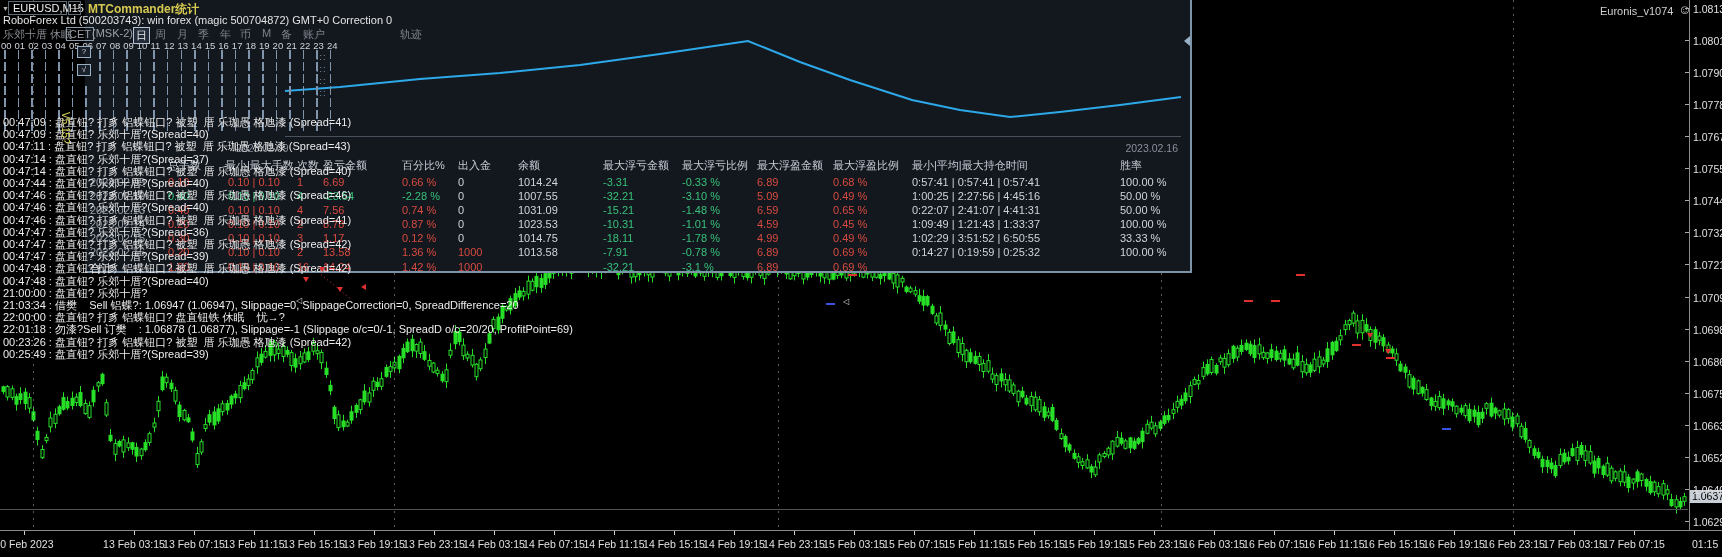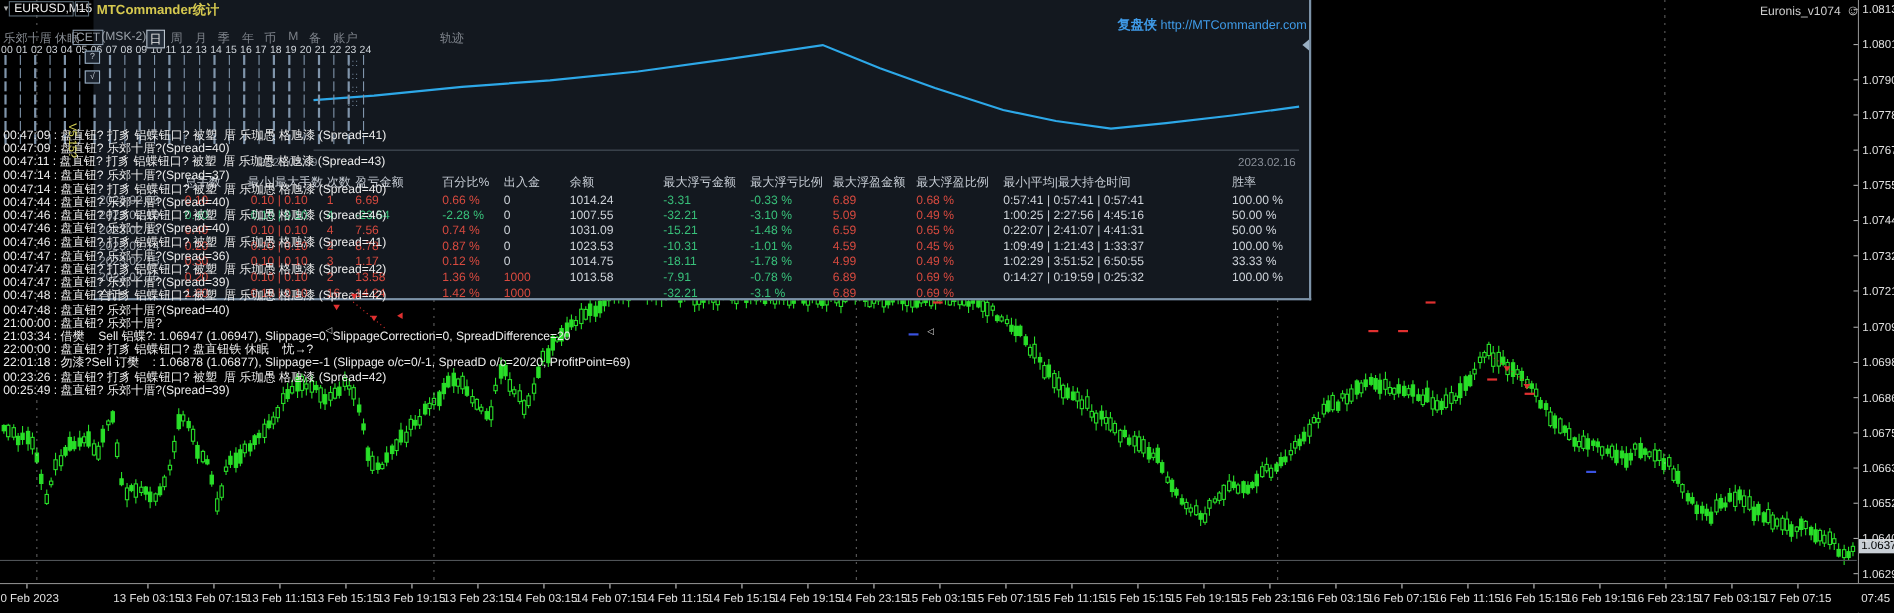--- a/index.html
+++ b/index.html
@@ -888,23 +888,21 @@
   <div id="eq-divider"></div>
   <span class="eq-date" style="left:236px">2023.02.09</span>
   <span class="eq-date" style="left:1118px;width:60px;text-align:right">2023.02.16</span>
   <div id="stats-table"><span class="th" style="left: 168px; top: 158px;">总手数</span><span class="th" style="left: 225px; top: 158px;">最小|最大手数</span><span class="th" style="left: 297px; top: 158px;">次数</span><span class="th" style="left: 323px; top: 158px;">盈亏金额</span><span class="th" style="left: 402px; top: 158px;">百分比%</span><span class="th" style="left: 458px; top: 158px;">出入金</span><span class="th" style="left: 518px; top: 158px;">余额</span><span class="th" style="left: 603px; top: 158px;">最大浮亏金额</span><span class="th" style="left: 682px; top: 158px;">最大浮亏比例</span><span class="th" style="left: 757px; top: 158px;">最大浮盈金额</span><span class="th" style="left: 833px; top: 158px;">最大浮盈比例</span><span class="th" style="left: 912px; top: 158px;">最小|平均|最大持仓时间</span><span class="th" style="left: 1120px; top: 158px;">胜率</span><span class="td c-date" style="left: 90px; top: 176px;">2023.02.09</span><span class="td c-red" style="left: 168px; top: 176px;">0.10</span><span class="td c-red" style="left: 228px; top: 176px;">0.10 | 0.10</span><span class="td c-red" style="left: 297px; top: 176px;">1</span><span class="td c-red" style="left: 323px; top: 176px;">6.69</span><span class="td c-red" style="left: 402px; top: 176px;">0.66 %</span><span class="td c-plain" style="left: 458px; top: 176px;">0</span><span class="td c-plain" style="left: 518px; top: 176px;">1014.24</span><span class="td c-green" style="left: 603px; top: 176px;">-3.31</span><span class="td c-green" style="left: 682px; top: 176px;">-0.33 %</span><span class="td c-red" style="left: 757px; top: 176px;">6.89</span><span class="td c-red" style="left: 833px; top: 176px;">0.68 %</span><span class="td c-plain" style="left: 912px; top: 176px;">0:57:41 | 0:57:41 | 0:57:41</span><span class="td c-plain" style="left: 1120px; top: 176px;">100.00 %</span><span class="td c-date" style="left: 90px; top: 190px;">2023.02.10</span><span class="td c-green" style="left: 168px; top: 190px;">0.40</span><span class="td c-green" style="left: 228px; top: 190px;">0.10 | 0.10</span><span class="td c-green" style="left: 297px; top: 190px;">4</span><span class="td c-green" style="left: 323px; top: 190px;">-23.54</span><span class="td c-green" style="left: 402px; top: 190px;">-2.28 %</span><span class="td c-plain" style="left: 458px; top: 190px;">0</span><span class="td c-plain" style="left: 518px; top: 190px;">1007.55</span><span class="td c-green" style="left: 603px; top: 190px;">-32.21</span><span class="td c-green" style="left: 682px; top: 190px;">-3.10 %</span><span class="td c-red" style="left: 757px; top: 190px;">5.09</span><span class="td c-red" style="left: 833px; top: 190px;">0.49 %</span><span class="td c-plain" style="left: 912px; top: 190px;">1:00:25 | 2:27:56 | 4:45:16</span><span class="td c-plain" style="left: 1120px; top: 190px;">50.00 %</span><span class="td c-date" style="left: 90px; top: 204px;">2023.02.13</span><span class="td c-red" style="left: 168px; top: 204px;">0.40</span><span class="td c-red" style="left: 228px; top: 204px;">0.10 | 0.10</span><span class="td c-red" style="left: 297px; top: 204px;">4</span><span class="td c-red" style="left: 323px; top: 204px;">7.56</span><span class="td c-red" style="left: 402px; top: 204px;">0.74 %</span><span class="td c-plain" style="left: 458px; top: 204px;">0</span><span class="td c-plain" style="left: 518px; top: 204px;">1031.09</span><span class="td c-green" style="left: 603px; top: 204px;">-15.21</span><span class="td c-green" style="left: 682px; top: 204px;">-1.48 %</span><span class="td c-red" style="left: 757px; top: 204px;">6.59</span><span class="td c-red" style="left: 833px; top: 204px;">0.65 %</span><span class="td c-plain" style="left: 912px; top: 204px;">0:22:07 | 2:41:07 | 4:41:31</span><span class="td c-plain" style="left: 1120px; top: 204px;">50.00 %</span><span class="td c-date" style="left: 90px; top: 218px;">2023.02.14</span><span class="td c-red" style="left: 168px; top: 218px;">0.20</span><span class="td c-red" style="left: 228px; top: 218px;">0.10 | 0.10</span><span class="td c-red" style="left: 297px; top: 218px;">2</span><span class="td c-red" style="left: 323px; top: 218px;">8.78</span><span class="td c-red" style="left: 402px; top: 218px;">0.87 %</span><span class="td c-plain" style="left: 458px; top: 218px;">0</span><span class="td c-plain" style="left: 518px; top: 218px;">1023.53</span><span class="td c-green" style="left: 603px; top: 218px;">-10.31</span><span class="td c-green" style="left: 682px; top: 218px;">-1.01 %</span><span class="td c-red" style="left: 757px; top: 218px;">4.59</span><span class="td c-red" style="left: 833px; top: 218px;">0.45 %</span><span class="td c-plain" style="left: 912px; top: 218px;">1:09:49 | 1:21:43 | 1:33:37</span><span class="td c-plain" style="left: 1120px; top: 218px;">100.00 %</span><span class="td c-date" style="left: 90px; top: 232px;">2023.02.15</span><span class="td c-red" style="left: 168px; top: 232px;">0.30</span><span class="td c-red" style="left: 228px; top: 232px;">0.10 | 0.10</span><span class="td c-red" style="left: 297px; top: 232px;">3</span><span class="td c-red" style="left: 323px; top: 232px;">1.17</span><span class="td c-red" style="left: 402px; top: 232px;">0.12 %</span><span class="td c-plain" style="left: 458px; top: 232px;">0</span><span class="td c-plain" style="left: 518px; top: 232px;">1014.75</span><span class="td c-green" style="left: 603px; top: 232px;">-18.11</span><span class="td c-green" style="left: 682px; top: 232px;">-1.78 %</span><span class="td c-red" style="left: 757px; top: 232px;">4.99</span><span class="td c-red" style="left: 833px; top: 232px;">0.49 %</span><span class="td c-plain" style="left: 912px; top: 232px;">1:02:29 | 3:51:52 | 6:50:55</span><span class="td c-plain" style="left: 1120px; top: 232px;">33.33 %</span><span class="td c-date" style="left: 90px; top: 246px;">2023.02.16</span><span class="td c-red" style="left: 168px; top: 246px;">0.20</span><span class="td c-red" style="left: 228px; top: 246px;">0.10 | 0.10</span><span class="td c-red" style="left: 297px; top: 246px;">2</span><span class="td c-red" style="left: 323px; top: 246px;">13.58</span><span class="td c-red" style="left: 402px; top: 246px;">1.36 %</span><span class="td c-red" style="left: 458px; top: 246px;">1000</span><span class="td c-plain" style="left: 518px; top: 246px;">1013.58</span><span class="td c-green" style="left: 603px; top: 246px;">-7.91</span><span class="td c-green" style="left: 682px; top: 246px;">-0.78 %</span><span class="td c-red" style="left: 757px; top: 246px;">6.89</span><span class="td c-red" style="left: 833px; top: 246px;">0.69 %</span><span class="td c-plain" style="left: 912px; top: 246px;">0:14:27 | 0:19:59 | 0:25:32</span><span class="td c-plain" style="left: 1120px; top: 246px;">100.00 %</span><span class="td c-total" style="left: 90px; top: 261px;">合计</span><span class="td c-red" style="left: 168px; top: 261px;">1.60</span><span class="td c-red" style="left: 228px; top: 261px;">0.10 | 0.10</span><span class="td c-red" style="left: 297px; top: 261px;">16</span><span class="td c-red" style="left: 323px; top: 261px;">14.24</span><span class="td c-red" style="left: 402px; top: 261px;">1.42 %</span><span class="td c-red" style="left: 458px; top: 261px;">1000</span><span class="td c-green" style="left: 603px; top: 261px;">-32.21</span><span class="td c-green" style="left: 682px; top: 261px;">-3.1 %</span><span class="td c-red" style="left: 757px; top: 261px;">6.89</span><span class="td c-red" style="left: 833px; top: 261px;">0.69 %</span></div>
 
   <span id="dropdown" class="ttl">▼</span>
   <div id="symbol-box"></div>
   <span id="symbol" class="ttl">EURUSD,M15</span>
   <div id="minimize-box">—</div>
   <span id="panel-title" style="color:var(--yellow)">MTCommander统计</span>
-  <div id="brand-wrap">
-    <b style="color:var(--blue)">复盘侠</b><span style="position:static;color:var(--blue)"> http://MTCommander.com</span>
-  </div>
+  <span id="account-line">RoboForex Ltd (500203743): win forex (magic 500704872) GMT+0 Correction 0</span>
 
   <span class="ctl" style="left:3px;color:#8a8f96">乐郊十厝 休眠</span>
   <span id="tz-button" class="ctl" style="left:66px">CET</span>
   <span class="ctl" style="left:92px;color:#9aa0a8">(MSK-2):</span>
   <div id="tabs"><span class="tab active" style="left: 133px; top: 27px;">日</span><span class="tab" style="left: 155px; top: 27px;">周</span><span class="tab" style="left: 177px; top: 27px;">月</span><span class="tab" style="left: 198px; top: 27px;">季</span><span class="tab" style="left: 220px; top: 27px;">年</span><span class="tab" style="left: 240px; top: 27px;">币</span><span class="tab" style="left: 262px; top: 27px;">M</span><span class="tab" style="left: 281px; top: 27px;">备</span><span class="tab" style="left: 303px; top: 27px;">账户</span></div>
   <span class="ctl" style="left:400px">轨迹</span>
 
   <div id="hourgrid"><span class="hlabel" style="left: 1px; top: 40px;">00</span><span class="hlabel" style="left: 14.58px; top: 40px;">01</span><span class="hlabel" style="left: 28.16px; top: 40px;">02</span><span class="hlabel" style="left: 41.74px; top: 40px;">03</span><span class="hlabel" style="left: 55.32px; top: 40px;">04</span><span class="hlabel" style="left: 68.9px; top: 40px;">05</span><span class="hlabel" style="left: 82.48px; top: 40px;">06</span><span class="hlabel" style="left: 96.06px; top: 40px;">07</span><span class="hlabel" style="left: 109.64px; top: 40px;">08</span><span class="hlabel" style="left: 123.22px; top: 40px;">09</span><span class="hlabel" style="left: 136.8px; top: 40px;">10</span><span class="hlabel" style="left: 150.38px; top: 40px;">11</span><span class="hlabel" style="left: 163.96px; top: 40px;">12</span><span class="hlabel" style="left: 177.54px; top: 40px;">13</span><span class="hlabel" style="left: 191.12px; top: 40px;">14</span><span class="hlabel" style="left: 204.7px; top: 40px;">15</span><span class="hlabel" style="left: 218.28px; top: 40px;">16</span><span class="hlabel" style="left: 231.86px; top: 40px;">17</span><span class="hlabel" style="left: 245.44px; top: 40px;">18</span><span class="hlabel" style="left: 259.02px; top: 40px;">19</span><span class="hlabel" style="left: 272.6px; top: 40px;">20</span><span class="hlabel" style="left: 286.18px; top: 40px;">21</span><span class="hlabel" style="left: 299.76px; top: 40px;">22</span><span class="hlabel" style="left: 313.34px; top: 40px;">23</span><span class="hlabel" style="left: 326.92px; top: 40px;">24</span><span class="pipe" style="left: 4px; top: 50px;"></span><span class="pipe" style="left: 17.58px; top: 50px;"></span><span class="pipe" style="left: 31.16px; top: 50px;"></span><span class="pipe" style="left: 44.74px; top: 50px;"></span><span class="pipe" style="left: 58.32px; top: 50px;"></span><span class="pipe" style="left: 71.9px; top: 50px;"></span><span class="pipe" style="left: 99.06px; top: 50px;"></span><span class="pipe" style="left: 112.64px; top: 50px;"></span><span class="pipe" style="left: 126.22px; top: 50px;"></span><span class="pipe" style="left: 139.8px; top: 50px;"></span><span class="pipe" style="left: 153.38px; top: 50px;"></span><span class="pipe" style="left: 166.96px; top: 50px;"></span><span class="pipe" style="left: 180.54px; top: 50px;"></span><span class="pipe" style="left: 194.12px; top: 50px;"></span><span class="pipe" style="left: 207.7px; top: 50px;"></span><span class="pipe" style="left: 221.28px; top: 50px;"></span><span class="pipe" style="left: 234.86px; top: 50px;"></span><span class="pipe" style="left: 248.44px; top: 50px;"></span><span class="pipe" style="left: 262.02px; top: 50px;"></span><span class="pipe" style="left: 275.6px; top: 50px;"></span><span class="pipe" style="left: 289.18px; top: 50px;"></span><span class="pipe" style="left: 302.76px; top: 50px;"></span><span class="pipe" style="left: 316.34px; top: 50px;"></span><span class="pipe" style="left: 329.92px; top: 50px;"></span><span class="pipe" style="left: 4px; top: 62px;"></span><span class="pipe" style="left: 17.58px; top: 62px;"></span><span class="pipe" style="left: 31.16px; top: 62px;"></span><span class="pipe" style="left: 44.74px; top: 62px;"></span><span class="pipe" style="left: 58.32px; top: 62px;"></span><span class="pipe" style="left: 71.9px; top: 62px;"></span><span class="pipe" style="left: 99.06px; top: 62px;"></span><span class="pipe" style="left: 112.64px; top: 62px;"></span><span class="pipe" style="left: 126.22px; top: 62px;"></span><span class="pipe" style="left: 139.8px; top: 62px;"></span><span class="pipe" style="left: 153.38px; top: 62px;"></span><span class="pipe" style="left: 166.96px; top: 62px;"></span><span class="pipe" style="left: 180.54px; top: 62px;"></span><span class="pipe" style="left: 194.12px; top: 62px;"></span><span class="pipe" style="left: 207.7px; top: 62px;"></span><span class="pipe" style="left: 221.28px; top: 62px;"></span><span class="pipe" style="left: 234.86px; top: 62px;"></span><span class="pipe" style="left: 248.44px; top: 62px;"></span><span class="pipe" style="left: 262.02px; top: 62px;"></span><span class="pipe" style="left: 275.6px; top: 62px;"></span><span class="pipe" style="left: 289.18px; top: 62px;"></span><span class="pipe" style="left: 302.76px; top: 62px;"></span><span class="pipe" style="left: 316.34px; top: 62px;"></span><span class="pipe" style="left: 329.92px; top: 62px;"></span><span class="pipe" style="left: 4px; top: 74px;"></span><span class="pipe" style="left: 17.58px; top: 74px;"></span><span class="pipe" style="left: 31.16px; top: 74px;"></span><span class="pipe" style="left: 44.74px; top: 74px;"></span><span class="pipe" style="left: 58.32px; top: 74px;"></span><span class="pipe" style="left: 71.9px; top: 74px;"></span><span class="pipe" style="left: 99.06px; top: 74px;"></span><span class="pipe" style="left: 112.64px; top: 74px;"></span><span class="pipe" style="left: 126.22px; top: 74px;"></span><span class="pipe" style="left: 139.8px; top: 74px;"></span><span class="pipe" style="left: 153.38px; top: 74px;"></span><span class="pipe" style="left: 166.96px; top: 74px;"></span><span class="pipe" style="left: 180.54px; top: 74px;"></span><span class="pipe" style="left: 194.12px; top: 74px;"></span><span class="pipe" style="left: 207.7px; top: 74px;"></span><span class="pipe" style="left: 221.28px; top: 74px;"></span><span class="pipe" style="left: 234.86px; top: 74px;"></span><span class="pipe" style="left: 248.44px; top: 74px;"></span><span class="pipe" style="left: 262.02px; top: 74px;"></span><span class="pipe" style="left: 275.6px; top: 74px;"></span><span class="pipe" style="left: 289.18px; top: 74px;"></span><span class="pipe" style="left: 302.76px; top: 74px;"></span><span class="pipe" style="left: 316.34px; top: 74px;"></span><span class="pipe" style="left: 329.92px; top: 74px;"></span><span class="pipe" style="left: 4px; top: 86px;"></span><span class="pipe" style="left: 17.58px; top: 86px;"></span><span class="pipe" style="left: 31.16px; top: 86px;"></span><span class="pipe" style="left: 44.74px; top: 86px;"></span><span class="pipe" style="left: 58.32px; top: 86px;"></span><span class="pipe" style="left: 71.9px; top: 86px;"></span><span class="pipe" style="left: 85.48px; top: 86px;"></span><span class="pipe" style="left: 99.06px; top: 86px;"></span><span class="pipe" style="left: 112.64px; top: 86px;"></span><span class="pipe" style="left: 126.22px; top: 86px;"></span><span class="pipe" style="left: 139.8px; top: 86px;"></span><span class="pipe" style="left: 153.38px; top: 86px;"></span><span class="pipe" style="left: 166.96px; top: 86px;"></span><span class="pipe" style="left: 180.54px; top: 86px;"></span><span class="pipe" style="left: 194.12px; top: 86px;"></span><span class="pipe" style="left: 207.7px; top: 86px;"></span><span class="pipe" style="left: 221.28px; top: 86px;"></span><span class="pipe" style="left: 234.86px; top: 86px;"></span><span class="pipe" style="left: 248.44px; top: 86px;"></span><span class="pipe" style="left: 262.02px; top: 86px;"></span><span class="pipe" style="left: 275.6px; top: 86px;"></span><span class="pipe" style="left: 289.18px; top: 86px;"></span><span class="pipe" style="left: 302.76px; top: 86px;"></span><span class="pipe" style="left: 316.34px; top: 86px;"></span><span class="pipe" style="left: 329.92px; top: 86px;"></span><span class="pipe" style="left: 4px; top: 98px;"></span><span class="pipe" style="left: 17.58px; top: 98px;"></span><span class="pipe" style="left: 31.16px; top: 98px;"></span><span class="pipe" style="left: 44.74px; top: 98px;"></span><span class="pipe" style="left: 58.32px; top: 98px;"></span><span class="pipe" style="left: 71.9px; top: 98px;"></span><span class="pipe" style="left: 85.48px; top: 98px;"></span><span class="pipe" style="left: 99.06px; top: 98px;"></span><span class="pipe" style="left: 112.64px; top: 98px;"></span><span class="pipe" style="left: 126.22px; top: 98px;"></span><span class="pipe" style="left: 139.8px; top: 98px;"></span><span class="pipe" style="left: 153.38px; top: 98px;"></span><span class="pipe" style="left: 166.96px; top: 98px;"></span><span class="pipe" style="left: 180.54px; top: 98px;"></span><span class="pipe" style="left: 194.12px; top: 98px;"></span><span class="pipe" style="left: 207.7px; top: 98px;"></span><span class="pipe" style="left: 221.28px; top: 98px;"></span><span class="pipe" style="left: 234.86px; top: 98px;"></span><span class="pipe" style="left: 248.44px; top: 98px;"></span><span class="pipe" style="left: 262.02px; top: 98px;"></span><span class="pipe" style="left: 275.6px; top: 98px;"></span><span class="pipe" style="left: 289.18px; top: 98px;"></span><span class="pipe" style="left: 302.76px; top: 98px;"></span><span class="pipe" style="left: 316.34px; top: 98px;"></span><span class="pipe" style="left: 329.92px; top: 98px;"></span><span class="pipe" style="left: 4px; top: 110px;"></span><span class="pipe" style="left: 17.58px; top: 110px;"></span><span class="pipe" style="left: 31.16px; top: 110px;"></span><span class="pipe" style="left: 44.74px; top: 110px;"></span><span class="pipe" style="left: 58.32px; top: 110px;"></span><span class="pipe" style="left: 71.9px; top: 110px;"></span><span class="pipe" style="left: 85.48px; top: 110px;"></span><span class="pipe" style="left: 99.06px; top: 110px;"></span><span class="pipe" style="left: 112.64px; top: 110px;"></span><span class="pipe" style="left: 126.22px; top: 110px;"></span><span class="pipe" style="left: 139.8px; top: 110px;"></span><span class="pipe" style="left: 153.38px; top: 110px;"></span><span class="pipe" style="left: 166.96px; top: 110px;"></span><span class="pipe" style="left: 180.54px; top: 110px;"></span><span class="pipe" style="left: 194.12px; top: 110px;"></span><span class="pipe" style="left: 207.7px; top: 110px;"></span><span class="pipe" style="left: 221.28px; top: 110px;"></span><span class="pipe" style="left: 234.86px; top: 110px;"></span><span class="pipe" style="left: 248.44px; top: 110px;"></span><span class="pipe" style="left: 262.02px; top: 110px;"></span><span class="pipe" style="left: 275.6px; top: 110px;"></span><span class="pipe" style="left: 289.18px; top: 110px;"></span><span class="pipe" style="left: 302.76px; top: 110px;"></span><span class="pipe" style="left: 316.34px; top: 110px;"></span><span class="pipe" style="left: 329.92px; top: 110px;"></span><span class="pipe" style="left: 4px; top: 122px;"></span><span class="pipe" style="left: 17.58px; top: 122px;"></span><span class="pipe" style="left: 31.16px; top: 122px;"></span><span class="pipe" style="left: 44.74px; top: 122px;"></span><span class="pipe" style="left: 58.32px; top: 122px;"></span><span class="pipe" style="left: 71.9px; top: 122px;"></span><span class="pipe" style="left: 85.48px; top: 122px;"></span><span class="pipe" style="left: 99.06px; top: 122px;"></span><span class="pipe" style="left: 112.64px; top: 122px;"></span><span class="pipe" style="left: 126.22px; top: 122px;"></span><span class="pipe" style="left: 139.8px; top: 122px;"></span><span class="pipe" style="left: 153.38px; top: 122px;"></span><span class="pipe" style="left: 166.96px; top: 122px;"></span><span class="pipe" style="left: 180.54px; top: 122px;"></span><span class="pipe" style="left: 194.12px; top: 122px;"></span><span class="pipe" style="left: 207.7px; top: 122px;"></span><span class="pipe" style="left: 221.28px; top: 122px;"></span><span class="pipe" style="left: 234.86px; top: 122px;"></span><span class="pipe" style="left: 248.44px; top: 122px;"></span><span class="pipe" style="left: 262.02px; top: 122px;"></span><span class="pipe" style="left: 275.6px; top: 122px;"></span><span class="pipe" style="left: 289.18px; top: 122px;"></span><span class="pipe" style="left: 302.76px; top: 122px;"></span><span class="pipe" style="left: 316.34px; top: 122px;"></span><span class="pipe" style="left: 329.92px; top: 122px;"></span><span class="dots" style="left: 316px; top: 52px;">:::</span><span class="dots" style="left: 316px; top: 64px;">:::</span><span class="dots" style="left: 316px; top: 76px;">:::</span><span class="dots" style="left: 316px; top: 88px;">:::</span></div>
   <div class="mini-btn" style="top:46px">?</div>
   <div class="mini-btn" style="top:64px">√</div>
@@ -914,14 +912,14 @@
 
   <div id="markers"><span class="tri-down" style="left: 303px; top: 277px;"></span><span class="tri-down" style="left: 319px; top: 267px;"></span><span class="tri-down" style="left: 337px; top: 287px;"></span><span class="tri-down" style="left: 1367px; top: 333px;"></span><span class="tri-down" style="left: 1385px; top: 349px;"></span><span class="tri-left-red" style="left: 361px; top: 284px;"></span><span class="tri-left-white" style="left: 296px; top: 296px;">◁</span><span class="tri-left-white" style="left: 843px; top: 297px;">◁</span><span class="dash-red" style="left: 848px; top: 274px;"></span><span class="dash-red" style="left: 1296px; top: 274px;"></span><span class="dash-red" style="left: 1352px; top: 344px;"></span><span class="dash-red" style="left: 1386px; top: 357px;"></span><span class="dash-red" style="left: 1244px; top: 300px;"></span><span class="dash-red" style="left: 1271px; top: 300px;"></span><span class="dash-blue" style="left: 826px; top: 303px;"></span><span class="dash-blue" style="left: 1442px; top: 428px;"></span></div>
 
   <span id="ea-label">Euronis_v1074</span>
   <span id="ea-smiley">☺</span>
 
   <div id="price-axis">
     <div id="price-tag">1.06374</div>
   <span class="plabel" style="left: 3px; top: 3px; position: absolute;">1.08130</span><span class="ptick" style="left: -5px; top: 8px;"></span><span class="plabel" style="left: 3px; top: 35.06px; position: absolute;">1.08015</span><span class="ptick" style="left: -5px; top: 40.06px;"></span><span class="plabel" style="left: 3px; top: 67.12px; position: absolute;">1.07900</span><span class="ptick" style="left: -5px; top: 72.12px;"></span><span class="plabel" style="left: 3px; top: 99.18px; position: absolute;">1.07785</span><span class="ptick" style="left: -5px; top: 104.18px;"></span><span class="plabel" style="left: 3px; top: 131.24px; position: absolute;">1.07670</span><span class="ptick" style="left: -5px; top: 136.24px;"></span><span class="plabel" style="left: 3px; top: 163.3px; position: absolute;">1.07555</span><span class="ptick" style="left: -5px; top: 168.3px;"></span><span class="plabel" style="left: 3px; top: 195.36px; position: absolute;">1.07440</span><span class="ptick" style="left: -5px; top: 200.36px;"></span><span class="plabel" style="left: 3px; top: 227.42px; position: absolute;">1.07325</span><span class="ptick" style="left: -5px; top: 232.42px;"></span><span class="plabel" style="left: 3px; top: 259.48px; position: absolute;">1.07210</span><span class="ptick" style="left: -5px; top: 264.48px;"></span><span class="plabel" style="left: 3px; top: 291.54px; position: absolute;">1.07095</span><span class="ptick" style="left: -5px; top: 296.54px;"></span><span class="plabel" style="left: 3px; top: 323.6px; position: absolute;">1.06980</span><span class="ptick" style="left: -5px; top: 328.6px;"></span><span class="plabel" style="left: 3px; top: 355.66px; position: absolute;">1.06865</span><span class="ptick" style="left: -5px; top: 360.66px;"></span><span class="plabel" style="left: 3px; top: 387.72px; position: absolute;">1.06750</span><span class="ptick" style="left: -5px; top: 392.72px;"></span><span class="plabel" style="left: 3px; top: 419.78px; position: absolute;">1.06635</span><span class="ptick" style="left: -5px; top: 424.78px;"></span><span class="plabel" style="left: 3px; top: 451.84px; position: absolute;">1.06520</span><span class="ptick" style="left: -5px; top: 456.84px;"></span><span class="plabel" style="left: 3px; top: 483.9px; position: absolute;">1.06405</span><span class="ptick" style="left: -5px; top: 488.9px;"></span><span class="plabel" style="left: 3px; top: 515.96px; position: absolute;">1.06290</span><span class="ptick" style="left: -5px; top: 520.96px;"></span></div>
   <div id="time-axis"><span class="tlabel" style="left: 24px; top: 7px;">10 Feb 2023</span><span class="ttick" style="left: 24px; top: 0px;"></span><span class="tlabel" style="left: 134px; top: 7px;">13 Feb 03:15</span><span class="ttick" style="left: 134px; top: 0px;"></span><span class="tlabel" style="left: 194px; top: 7px;">13 Feb 07:15</span><span class="ttick" style="left: 194px; top: 0px;"></span><span class="tlabel" style="left: 254px; top: 7px;">13 Feb 11:15</span><span class="ttick" style="left: 254px; top: 0px;"></span><span class="tlabel" style="left: 314px; top: 7px;">13 Feb 15:15</span><span class="ttick" style="left: 314px; top: 0px;"></span><span class="tlabel" style="left: 374px; top: 7px;">13 Feb 19:15</span><span class="ttick" style="left: 374px; top: 0px;"></span><span class="tlabel" style="left: 434px; top: 7px;">13 Feb 23:15</span><span class="ttick" style="left: 434px; top: 0px;"></span><span class="tlabel" style="left: 494px; top: 7px;">14 Feb 03:15</span><span class="ttick" style="left: 494px; top: 0px;"></span><span class="tlabel" style="left: 554px; top: 7px;">14 Feb 07:15</span><span class="ttick" style="left: 554px; top: 0px;"></span><span class="tlabel" style="left: 614px; top: 7px;">14 Feb 11:15</span><span class="ttick" style="left: 614px; top: 0px;"></span><span class="tlabel" style="left: 674px; top: 7px;">14 Feb 15:15</span><span class="ttick" style="left: 674px; top: 0px;"></span><span class="tlabel" style="left: 734px; top: 7px;">14 Feb 19:15</span><span class="ttick" style="left: 734px; top: 0px;"></span><span class="tlabel" style="left: 794px; top: 7px;">14 Feb 23:15</span><span class="ttick" style="left: 794px; top: 0px;"></span><span class="tlabel" style="left: 854px; top: 7px;">15 Feb 03:15</span><span class="ttick" style="left: 854px; top: 0px;"></span><span class="tlabel" style="left: 914px; top: 7px;">15 Feb 07:15</span><span class="ttick" style="left: 914px; top: 0px;"></span><span class="tlabel" style="left: 974px; top: 7px;">15 Feb 11:15</span><span class="ttick" style="left: 974px; top: 0px;"></span><span class="tlabel" style="left: 1034px; top: 7px;">15 Feb 15:15</span><span class="ttick" style="left: 1034px; top: 0px;"></span><span class="tlabel" style="left: 1094px; top: 7px;">15 Feb 19:15</span><span class="ttick" style="left: 1094px; top: 0px;"></span><span class="tlabel" style="left: 1154px; top: 7px;">15 Feb 23:15</span><span class="ttick" style="left: 1154px; top: 0px;"></span><span class="tlabel" style="left: 1214px; top: 7px;">16 Feb 03:15</span><span class="ttick" style="left: 1214px; top: 0px;"></span><span class="tlabel" style="left: 1274px; top: 7px;">16 Feb 07:15</span><span class="ttick" style="left: 1274px; top: 0px;"></span><span class="tlabel" style="left: 1334px; top: 7px;">16 Feb 11:15</span><span class="ttick" style="left: 1334px; top: 0px;"></span><span class="tlabel" style="left: 1394px; top: 7px;">16 Feb 15:15</span><span class="ttick" style="left: 1394px; top: 0px;"></span><span class="tlabel" style="left: 1454px; top: 7px;">16 Feb 19:15</span><span class="ttick" style="left: 1454px; top: 0px;"></span><span class="tlabel" style="left: 1514px; top: 7px;">16 Feb 23:15</span><span class="ttick" style="left: 1514px; top: 0px;"></span><span class="tlabel" style="left: 1574px; top: 7px;">17 Feb 03:15</span><span class="ttick" style="left: 1574px; top: 0px;"></span><span class="tlabel" style="left: 1634px; top: 7px;">17 Feb 07:15</span><span class="ttick" style="left: 1634px; top: 0px;"></span></div>
-  <span id="corner-time">07:45</span>
+  <span id="corner-time">01:15</span>
 </div>
 
 </body></html>

